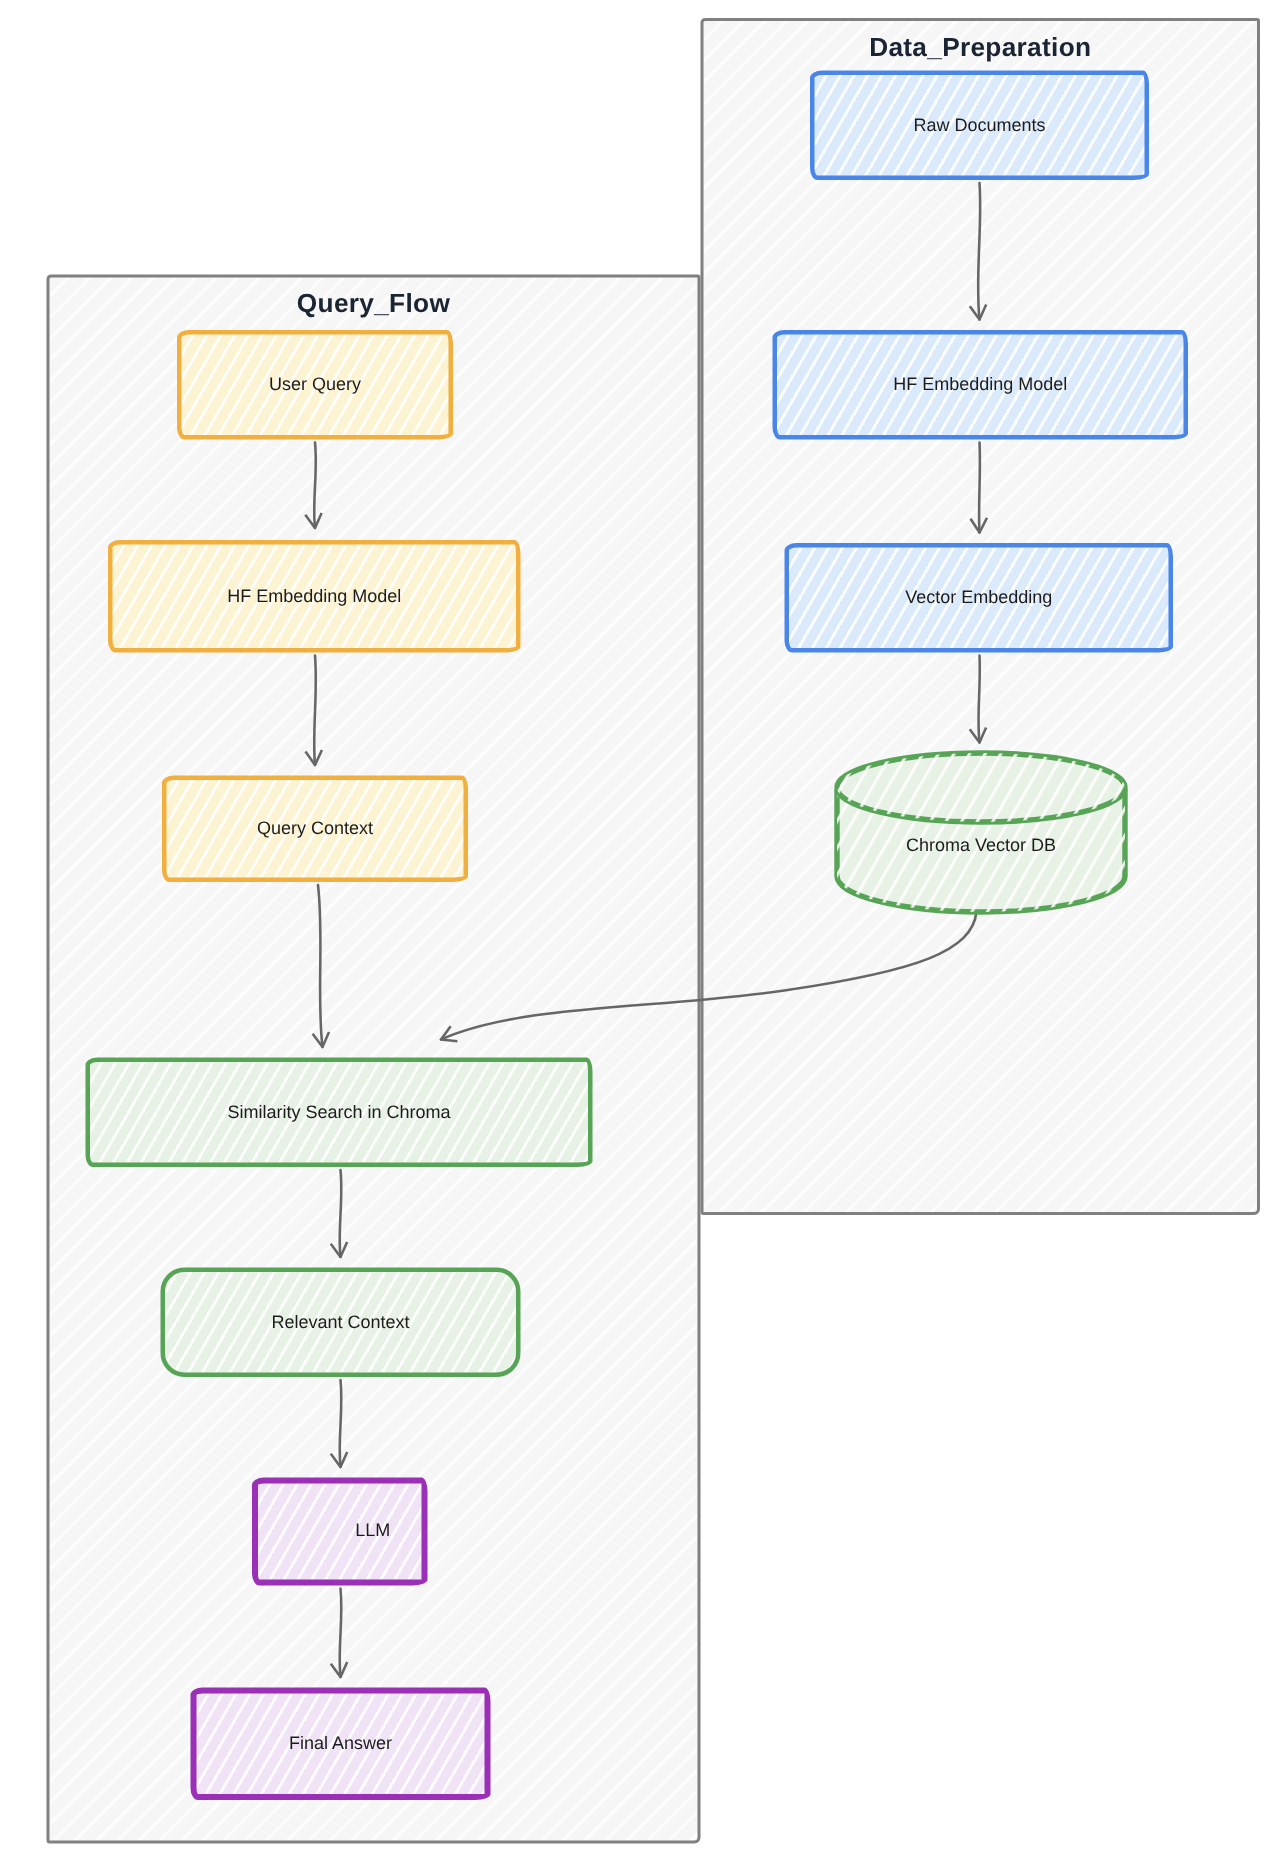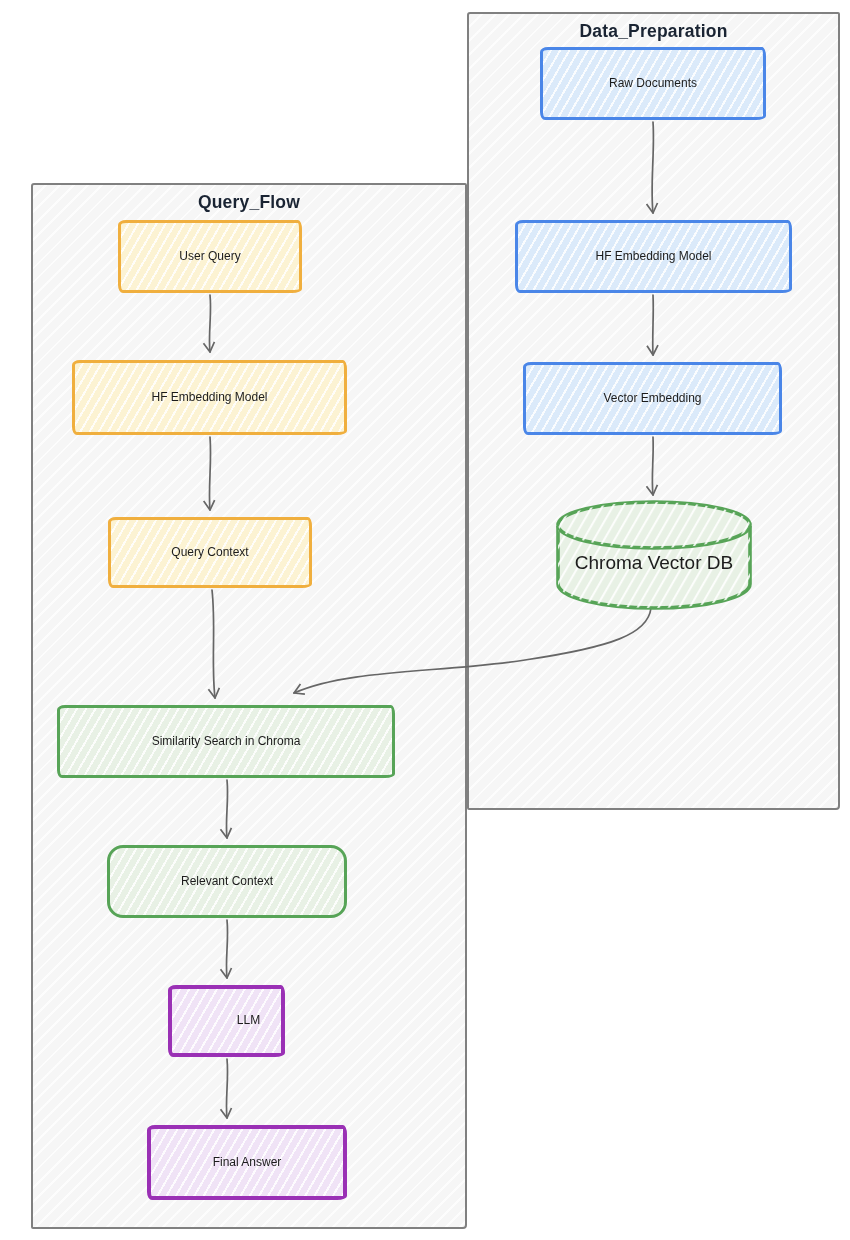--- a/index.html
+++ b/index.html
@@ -41,25 +41,25 @@
   #sg-prep     {left:467px;top:12px; width:373px;height:798px;}
   #n-raw       {left:540px;top:47px; width:226px;height:73px;}
   #n-hf-prep   {left:515px;top:220px;width:277px;height:73px;}
   #n-vec-emb   {left:523px;top:362px;width:259px;height:73px;}
   #n-user-query{left:118px;top:220px;width:184px;height:73px;}
   #n-hf-query  {left:72px; top:360px;width:275px;height:75px;}
   #n-query-vec {left:108px;top:517px;width:204px;height:71px;}
   #n-sim       {left:57px; top:705px;width:338px;height:73px;}
   #n-context   {left:107px;top:845px;width:240px;height:73px;border-radius:16px;}
   #n-llm       {left:168px;top:985px;width:117px;height:72px;padding-left:44px;}
-  #n-final     {left:127px;top:1125px;width:200px;height:75px;margin-left:20px;}
+  #n-final     {left:127px;top:1125px;width:200px;height:75px;}
   #n-chroma-label{
     position:absolute;left:560px;top:540px;width:188px;height:46px;
     display:flex;align-items:center;justify-content:center;
-    font-size:19px;color:var(--text,#1c1c1c);
+    font-size:12px;color:var(--text,#1c1c1c);
   }
   
   .edge-layer{position:absolute;left:0;top:0;width:850px;height:1240px;}
   .edge{fill:none;stroke:var(--edge,#666666);stroke-width:1.7px;stroke-linecap:round;}
   .arrowhead{fill:none;stroke:var(--edge,#666666);stroke-width:1.7px;stroke-linejoin:round;}
   .cyl{fill:var(--green-fill,#e8f1e5);stroke:var(--green-border,#57a457);stroke-width:3.6px;stroke-linejoin:round;}
   .cyl-hatch{fill:url(#whitehatch);stroke:none;}
 </style>
 </head>
 <body>

